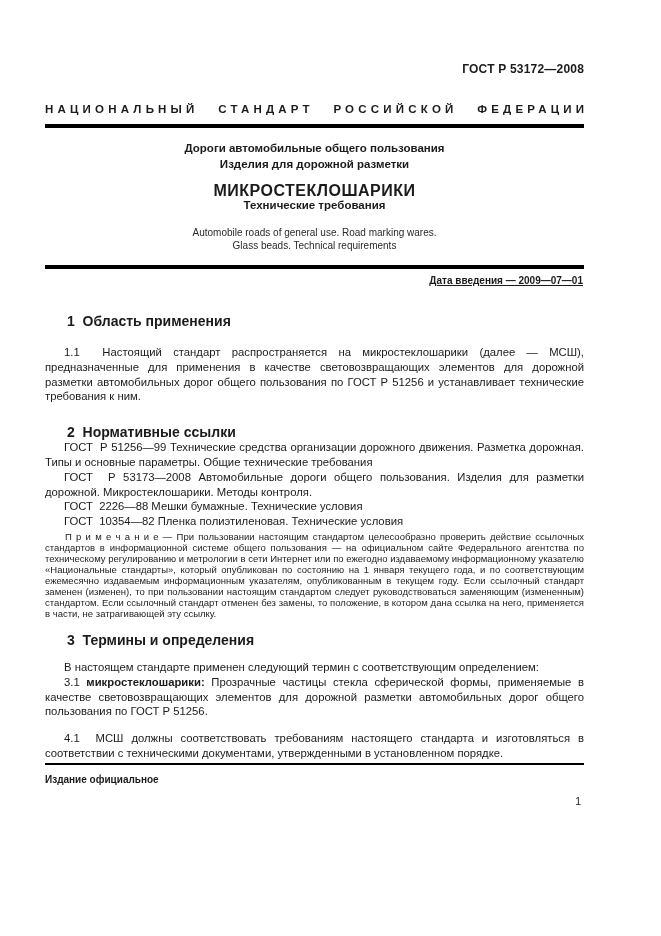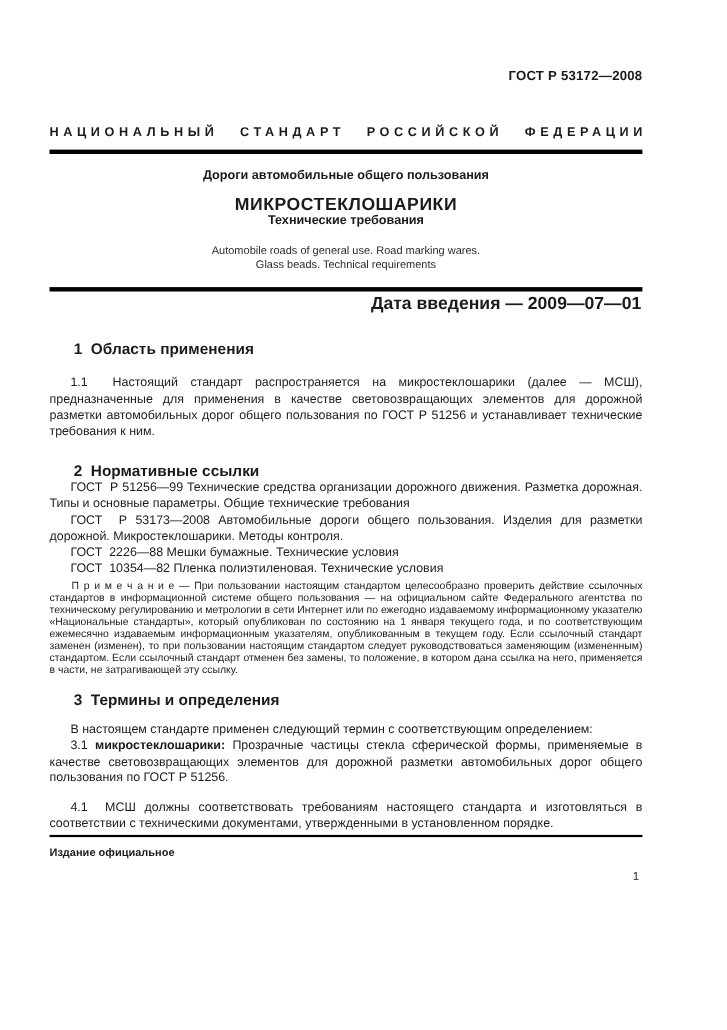--- a/index.html
+++ b/index.html
@@ -26,21 +26,21 @@
 
   .doc-number {
     margin-top: 62px;
     text-align: right;
     font-weight: bold;
     font-size: 12px;
     line-height: 14px;
     letter-spacing: 0.2px;
   }
   .banner {
-    margin-top: 38px;
+    margin-top: 26px;
     display: flex;
     justify-content: space-between;
     font-weight: bold;
     font-size: 11.5px;
     line-height: 14px;
   }
   .banner span { letter-spacing: 4.2px; white-space: nowrap; }
   .banner span:last-child { margin-right: -4.2px; }
 
   .rule-thick {
@@ -77,23 +77,24 @@
     text-align: center;
     font-size: 10px;
     line-height: 13px;
     color: #2a2a2a;
   }
 
   .date-line {
     margin-top: 6px;
     text-align: right;
     font-weight: bold;
-    font-size: 16px;
+    font-size: 10px;
     line-height: 12px;
     padding-right: 1px;
+    text-decoration: underline;
   }
 
   .sec-heading {
     font-weight: bold;
     font-size: 14px;
     line-height: 16px;
     padding-left: 22px;
   }
   .sec-heading.s1 { margin-top: 26px; }
   .sec-heading.s2 { margin-top: 20px; }
@@ -153,20 +154,21 @@
       <span>НАЦИОНАЛЬНЫЙ</span>
       <span>СТАНДАРТ</span>
       <span>РОССИЙСКОЙ</span>
       <span>ФЕДЕРАЦИИ</span>
     </div>
 
     <div class="rule-thick"></div>
 
     <div class="title-sub">
       <div>Дороги автомобильные общего пользования</div>
+      <div>Изделия для дорожной разметки</div>
     </div>
 
     <div class="title-product">МИКРОСТЕКЛОШАРИКИ</div>
 
     <div class="title-doctype">Технические требования</div>
 
     <div class="title-english">
       <div>Automobile roads of general use. Road marking wares.</div>
       <div>Glass beads. Technical requirements</div>
     </div>

